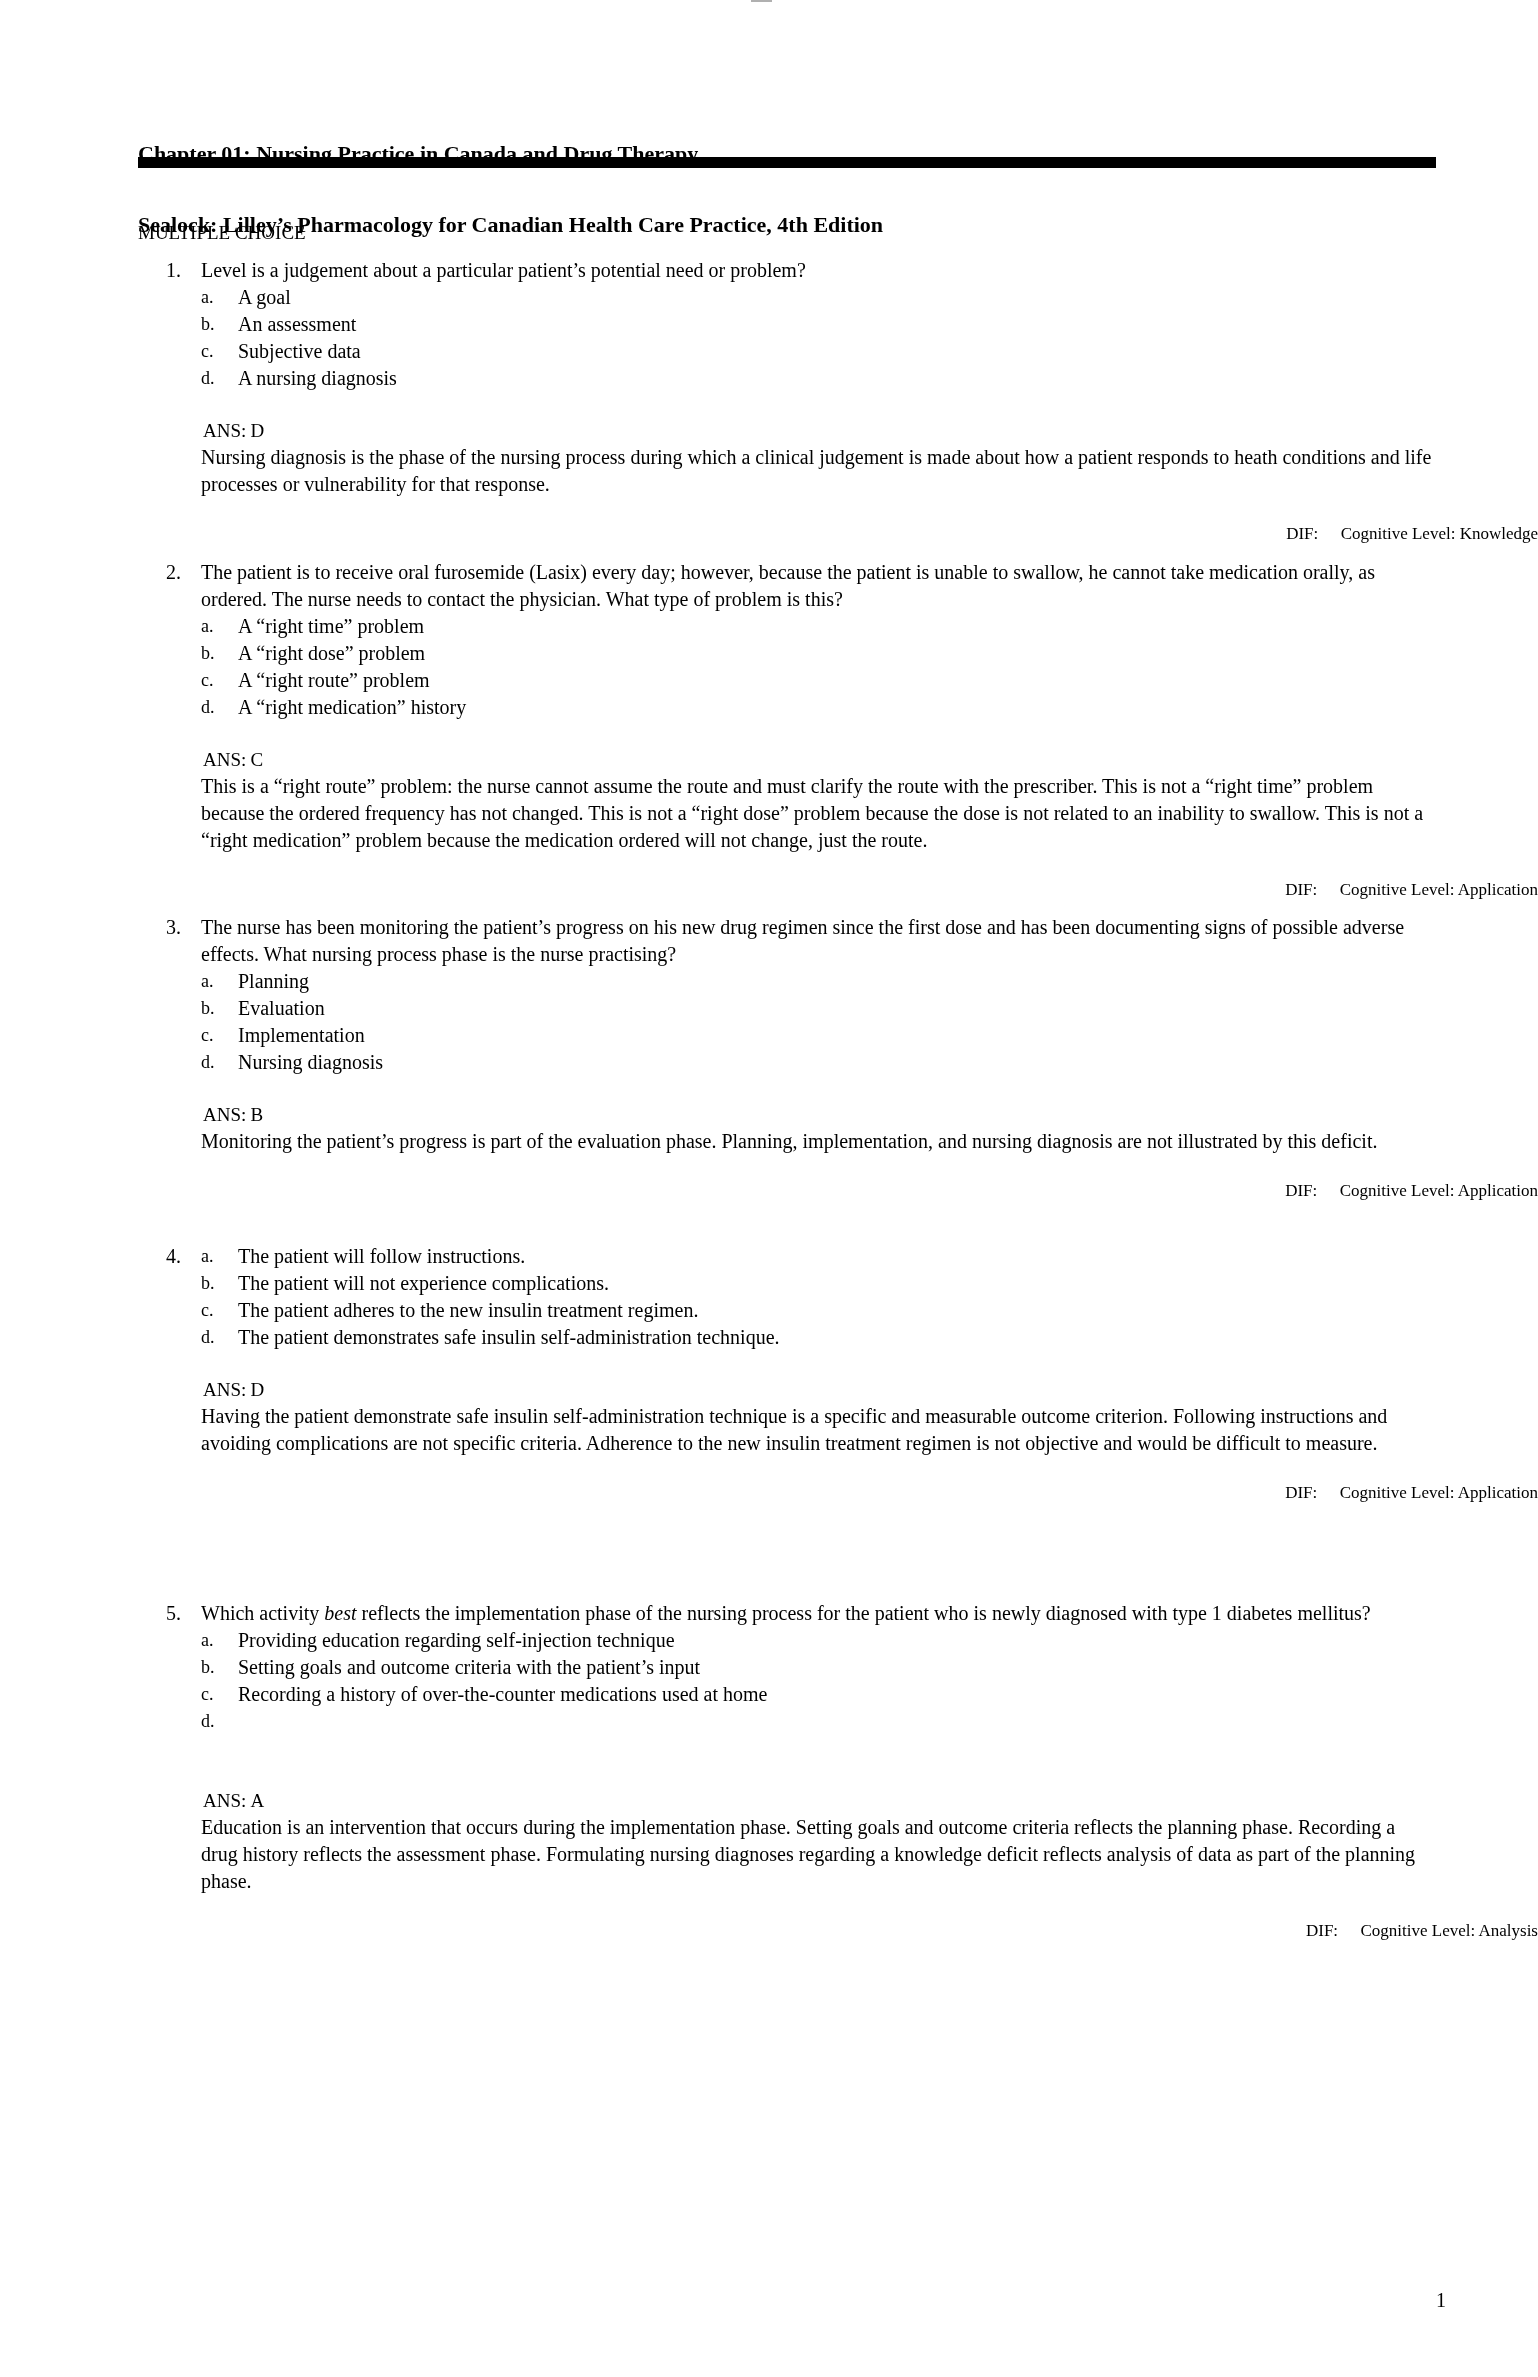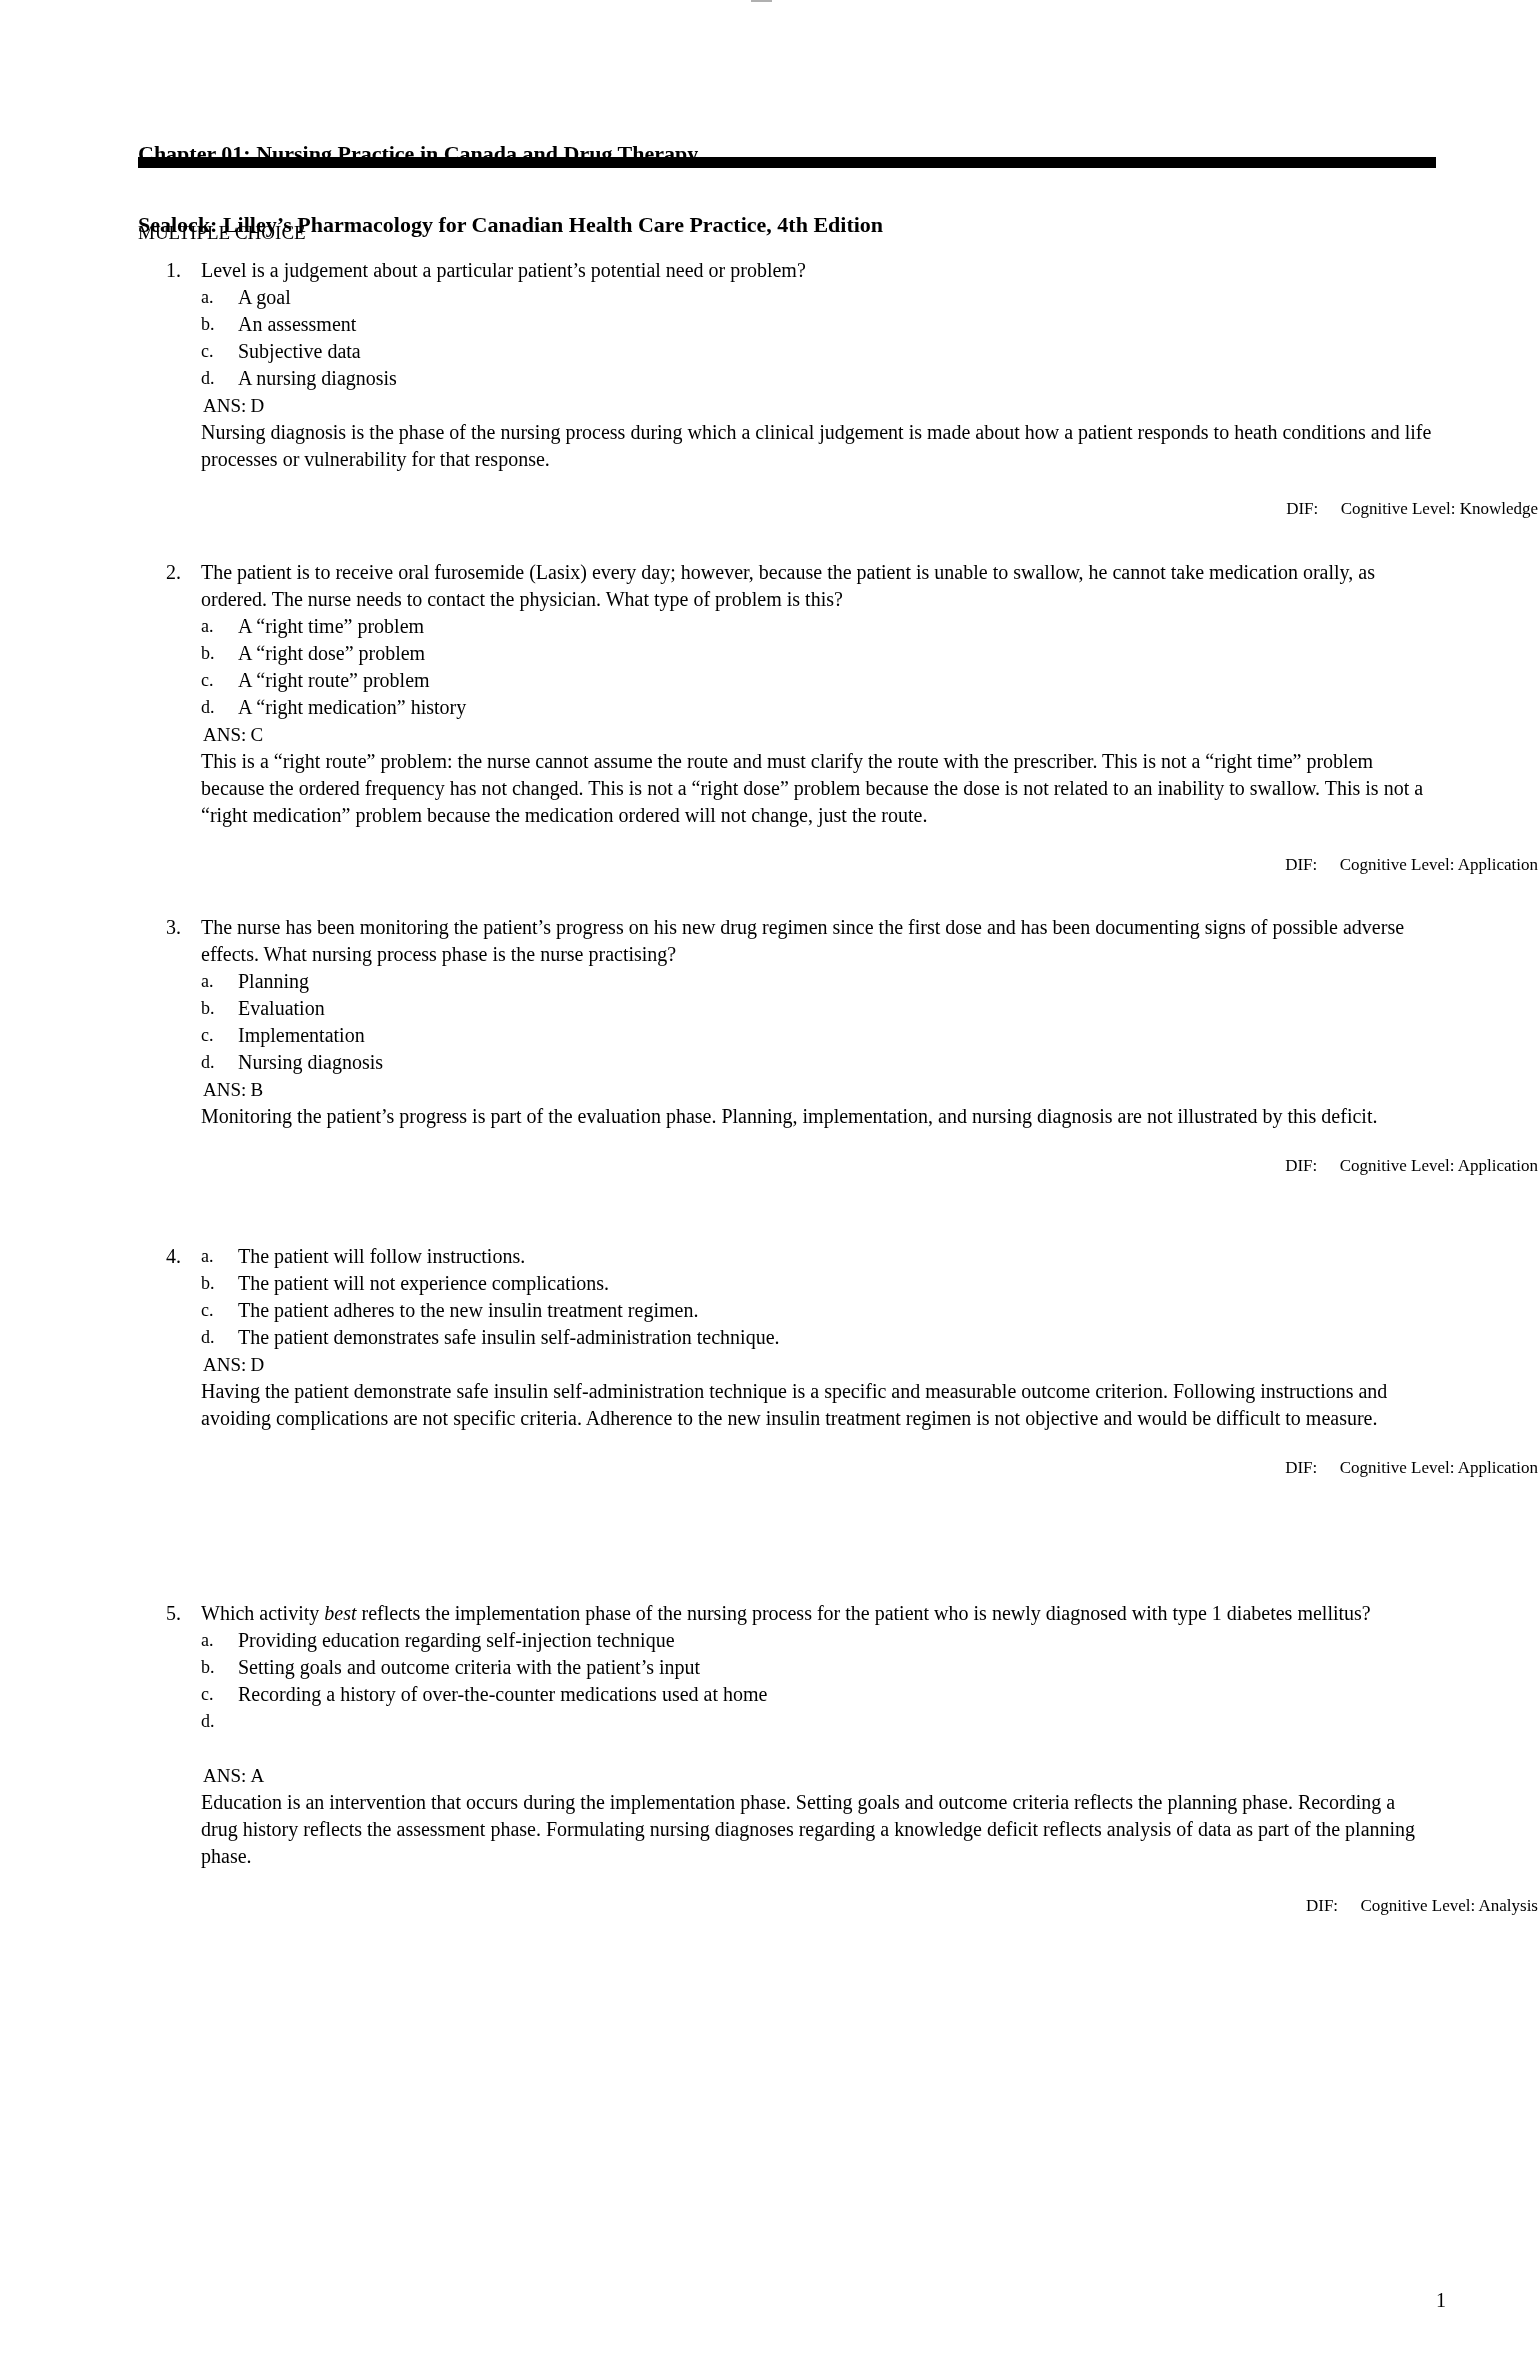--- a/index.html
+++ b/index.html
@@ -26,21 +26,21 @@
     letter-spacing: 0px;
   }
   .question { position: absolute; left: 0; width: 1538px; font-size: 20px; line-height: 27px; }
   .q-line { position: relative; }
   .q-num { position: absolute; left: 166px; }
   .q-text { margin-left: 201px; width: 1231px; }
   .opt { position: relative; height: 27px; }
   .opt-letter { position: absolute; left: 201px; font-size: 18px; }
   .opt-text { position: absolute; left: 238px; white-space: nowrap; }
   .opt-text.wrap { white-space: normal; width: 769px; }
-  .ans-block { margin-top: 0; }
+  .ans-block { margin-top: 25px; }
   .ans-label { margin-left: 203px; font-size: 19px; white-space: nowrap; }
   .ans-label .ans-key { margin-left: 4.2px; }
   .ans-expl { margin-left: 201px; width: 1235px; text-align: left; }
   .dif-line { margin-top: 22.4px; margin-left: 201px; font-size: 17px; white-space: nowrap; text-align: right; }
   .dif-line .dif-value { margin-left: 22.4px; }
   em { font-style: italic; }
   .page-number {
     position: absolute; left: 1436px; top: 2287px; font-size: 20px; line-height: 26.6px;
   }
 </style>

